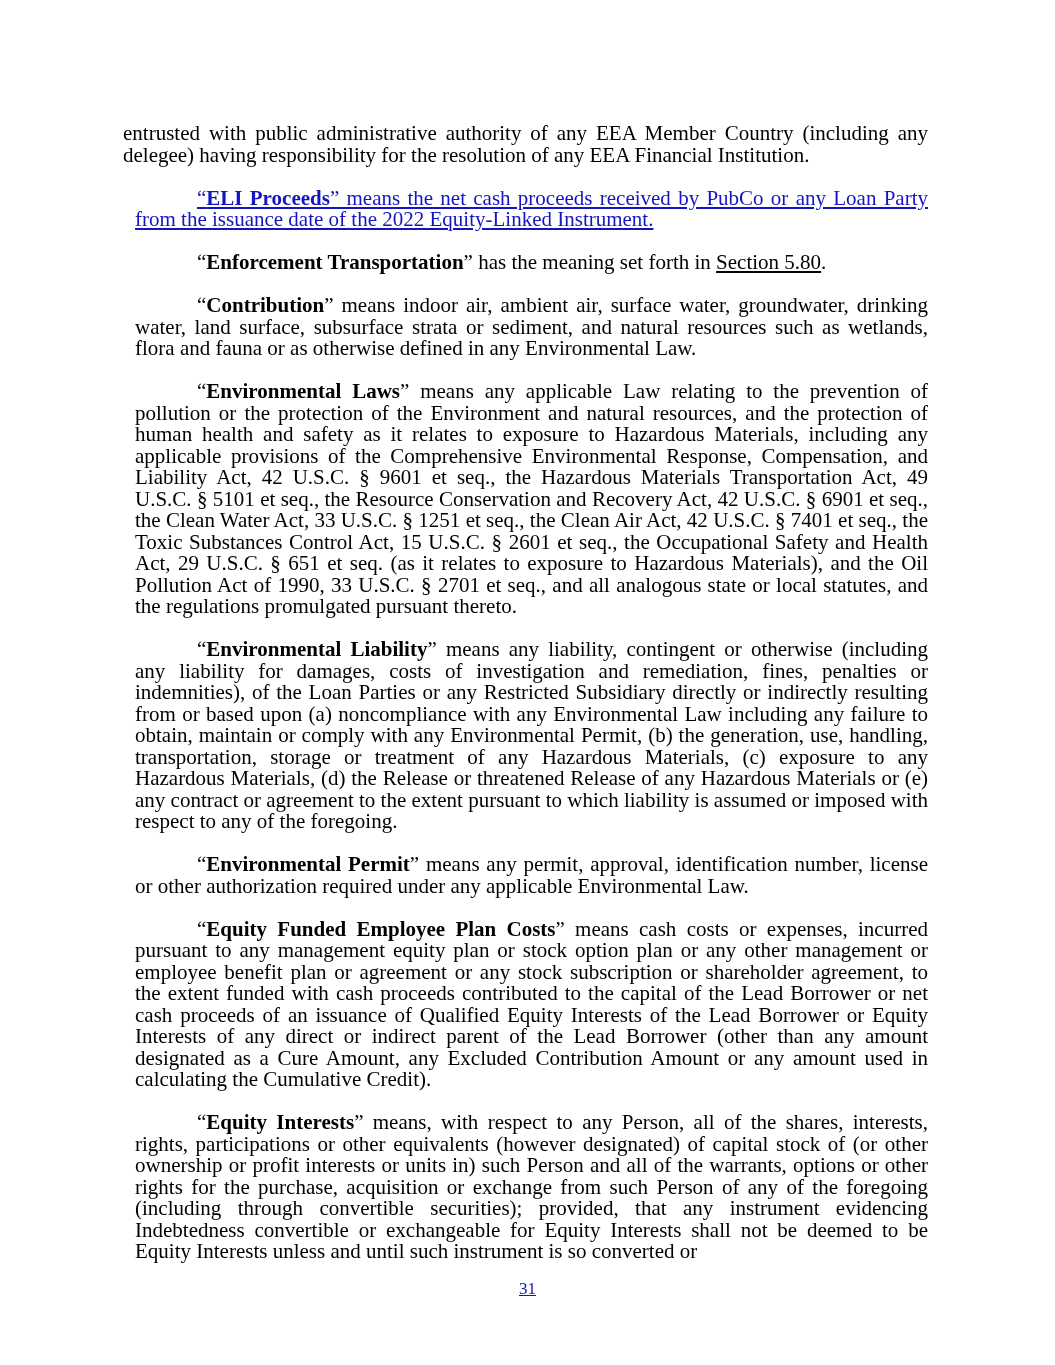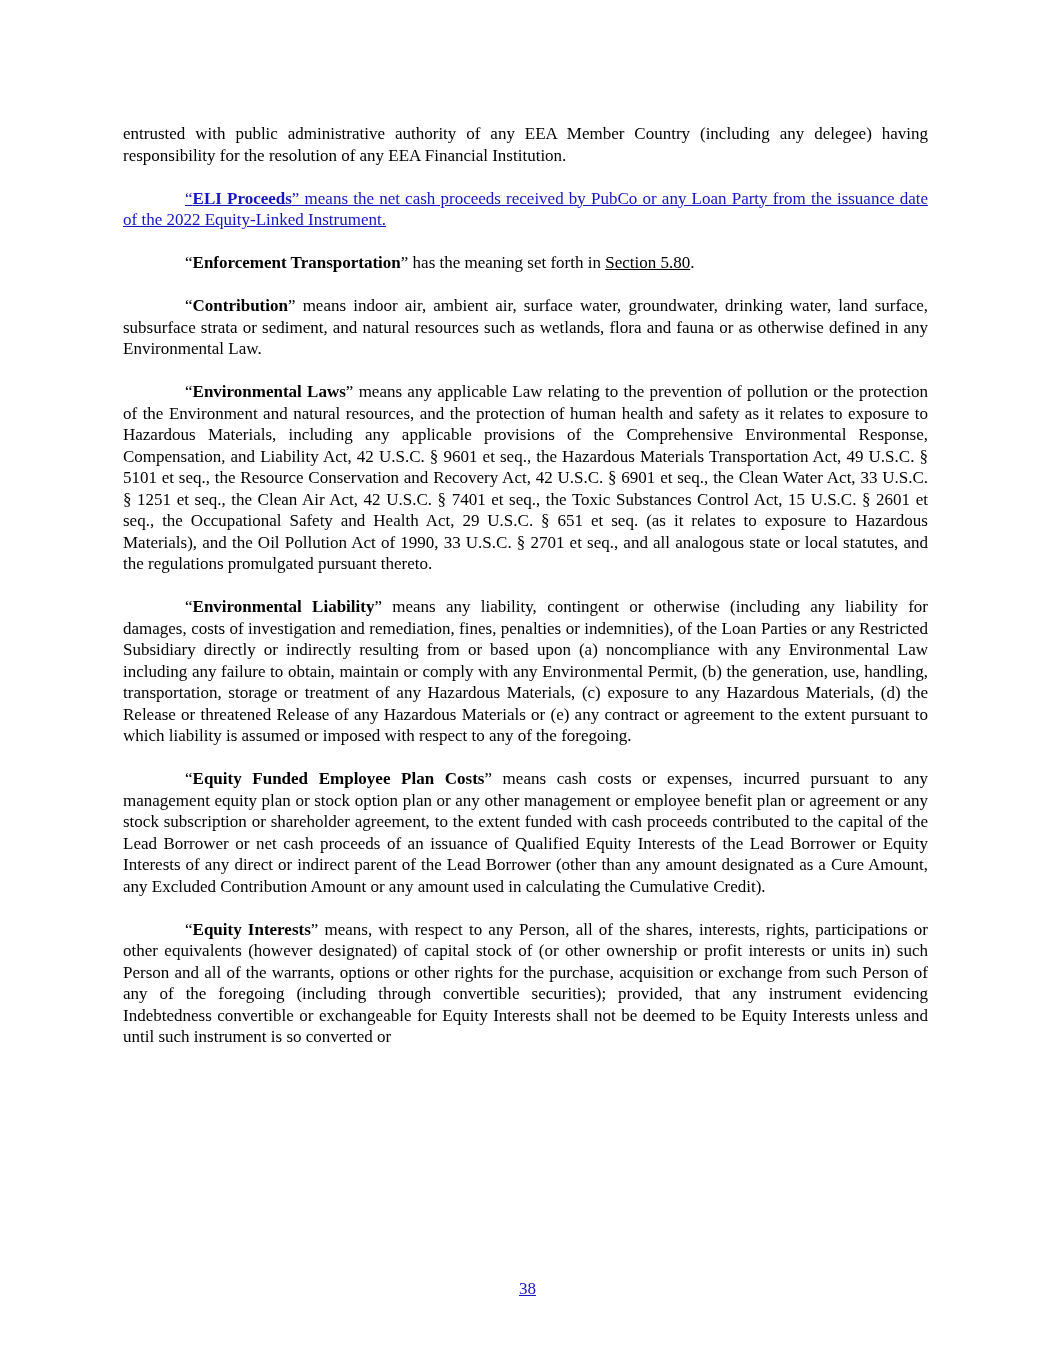--- a/index.html
+++ b/index.html
@@ -17,27 +17,28 @@
     box-sizing: border-box;
     overflow: hidden;
   }
   .doc-body {
     position: absolute;
     top: 123px;
     left: 123px;
     width: 805px;
   }
   .para {
-    font-size: 17px;
+    font-size: 21px;
     line-height: 21.5px;
     text-align: justify;
     margin: 0 0 21.5px 0;
   }
   .para.indent {
     text-indent: 62px;
+    margin-left: 12px;
   }
   .b { font-weight: bold; }
   .i { }
   .u { text-decoration: underline; }
   .link { color: var(--link-color, #1515c0); }
   .page-number-wrap {
     position: absolute;
     top: 1278px;
     left: 0;
     right: 0;
@@ -55,19 +56,20 @@
 <body>
 
 <div class="page">
   <div class="doc-body">
       <p class="para"><span>entrusted with public administrative authority of any EEA Member Country (including any delegee) having responsibility for the resolution of any EEA Financial Institution.</span></p>
       <p class="para indent"><span class="u link">“</span><span class="b u link">ELI Proceeds</span><span class="u link">” means the net cash proceeds received by PubCo or any Loan Party from the issuance date of the 2022 Equity-Linked Instrument.</span></p>
       <p class="para indent"><span>“</span><span class="b">Enforcement Transportation</span><span>” has the meaning set forth in </span><span class="u">Section 5.80</span><span>.</span></p>
       <p class="para indent"><span>“</span><span class="b">Contribution</span><span>” means indoor air, ambient air, surface water, groundwater, drinking water, land surface, subsurface strata or sediment, and natural resources such as wetlands, flora and fauna or as otherwise defined in any Environmental Law.</span></p>
       <p class="para indent"><span>“</span><span class="b">Environmental Laws</span><span>” means any applicable Law relating to the prevention of pollution or the protection of the Environment and natural resources, and the protection of human health and safety as it relates to exposure to Hazardous Materials, including any applicable provisions of the Comprehensive Environmental Response, Compensation, and Liability Act, 42 U.S.C. § 9601 </span><span class="i">et seq.</span><span>, the Hazardous Materials Transportation Act, 49 U.S.C. § 5101 </span><span class="i">et seq.</span><span>, the Resource Conservation and Recovery Act, 42 U.S.C. § 6901 </span><span class="i">et seq.</span><span>, the Clean Water Act, 33 U.S.C. § 1251 </span><span class="i">et seq.</span><span>, the Clean Air Act, 42 U.S.C. § 7401 </span><span class="i">et seq.</span><span>, the Toxic Substances Control Act, 15 U.S.C. § 2601 </span><span class="i">et seq.</span><span>, the Occupational Safety and Health Act, 29 U.S.C. § 651 </span><span class="i">et seq.</span><span> (as it relates to exposure to Hazardous Materials), and the Oil Pollution Act of 1990, 33 U.S.C. § 2701 </span><span class="i">et seq.</span><span>, and all analogous state or local statutes, and the regulations promulgated pursuant thereto.</span></p>
       <p class="para indent"><span>“</span><span class="b">Environmental Liability</span><span>” means any liability, contingent or otherwise (including any liability for damages, costs of investigation and remediation, fines, penalties or indemnities), of the Loan Parties or any Restricted Subsidiary directly or indirectly resulting from or based upon (a) noncompliance with any Environmental Law including any failure to obtain, maintain or comply with any Environmental Permit, (b) the generation, use, handling, transportation, storage or treatment of any Hazardous Materials, (c) exposure to any Hazardous Materials, (d) the Release or threatened Release of any Hazardous Materials or (e) any contract or agreement to the extent pursuant to which liability is assumed or imposed with respect to any of the foregoing.</span></p>
+      <p class="para indent"><span>“</span><span class="b">Environmental Permit</span><span>” means any permit, approval, identification number, license or other authorization required under any applicable Environmental Law.</span></p>
       <p class="para indent"><span>“</span><span class="b">Equity Funded Employee Plan Costs</span><span>” means cash costs or expenses, incurred pursuant to any management equity plan or stock option plan or any other management or employee benefit plan or agreement or any stock subscription or shareholder agreement, to the extent funded with cash proceeds contributed to the capital of the Lead Borrower or net cash proceeds of an issuance of Qualified Equity Interests of the Lead Borrower or Equity Interests of any direct or indirect parent of the Lead Borrower (other than any amount designated as a Cure Amount, any Excluded Contribution Amount or any amount used in calculating the Cumulative Credit).</span></p>
       <p class="para indent"><span>“</span><span class="b">Equity Interests</span><span>” means, with respect to any Person, all of the shares, interests, rights, participations or other equivalents (however designated) of capital stock of (or other ownership or profit interests or units in) such Person and all of the warrants, options or other rights for the purchase, acquisition or exchange from such Person of any of the foregoing (including through convertible securities); </span><span class="i">provided</span><span>, that any instrument evidencing Indebtedness convertible or exchangeable for Equity Interests shall not be deemed to be Equity Interests unless and until such instrument is so converted or</span></p>
     </div>
   <div class="page-number-wrap">
-    <span class="pgnum">38</span>
+    <span class="pgnum">31</span>
   </div>
 </div>
 
 </body></html>

